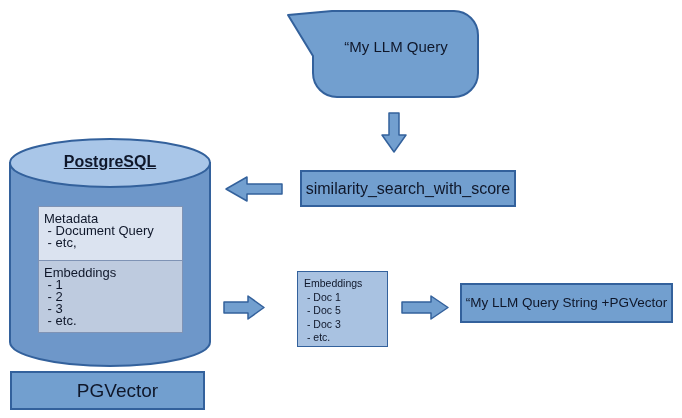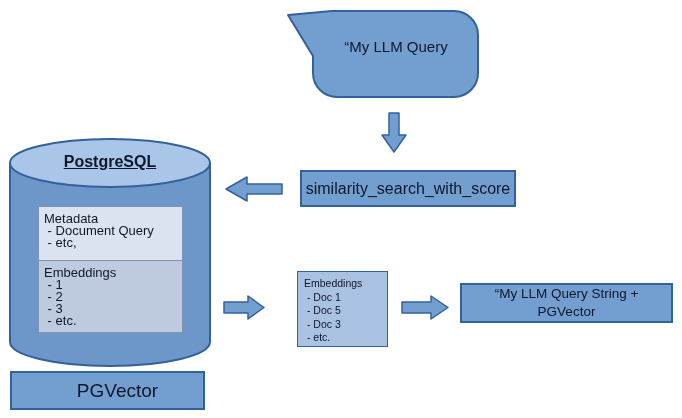--- a/index.html
+++ b/index.html
@@ -47,21 +47,21 @@
   }
   .doc-box {
     left: 297px; top: 271px; width: 91px; height: 76px;
     background: #a9c2e1; border: 1.5px solid #33619c;
     font-size: 10.5px; line-height: 13.5px;
     padding: 5px 0 0 6px;
   }
   .context-box {
     left: 460px; top: 283px; width: 213px; height: 40px;
     background: #729fcf; border: 2px solid #33619c;
-    display: flex; flex-direction: column; align-items: center; justify-content: center;
+    display: flex; align-items: center; justify-content: center;
     text-align: center; font-size: 13.5px; line-height: 18px;
   }
 </style>
 </head>
 <body>
 
 <div id="stage">
 
   <svg id="shapes" width="682" height="418" viewBox="0 0 682 418">
 

